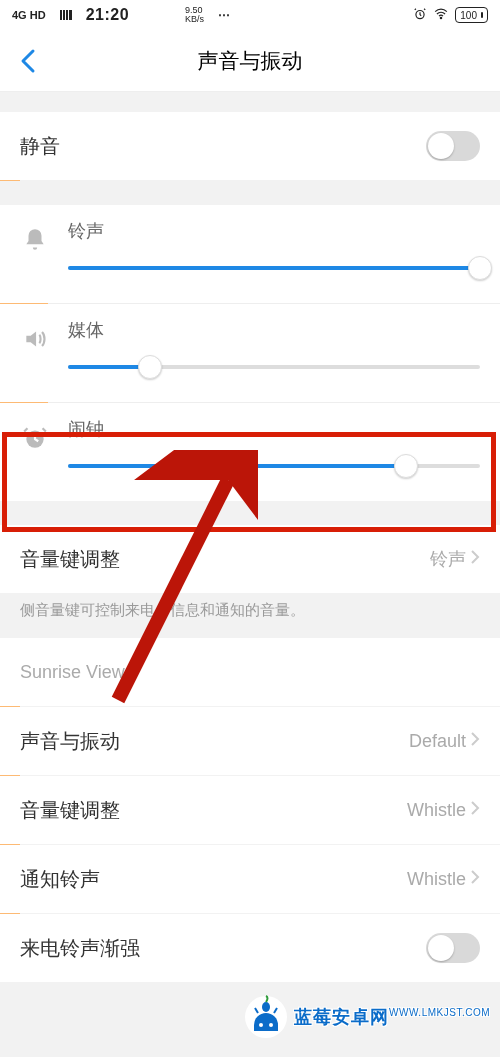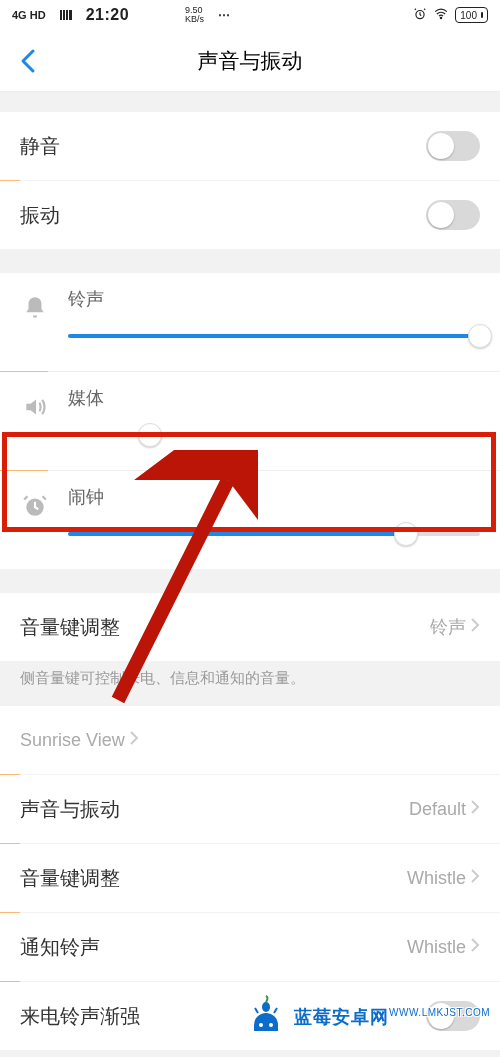--- a/index.html
+++ b/index.html
@@ -171,24 +171,20 @@
   </div>
   <div class="header-title">声音与振动</div>
 </div>
 
 <div class="section">
   <div class="row">
     <div class="row-label">静音</div>
     <div class="toggle"></div>
   </div>
   <div class="row-sep"></div>
-  <div class="row">
-    <div class="row-label">振动</div>
-    <div class="toggle"></div>
-  </div>
 </div>
 
 <div class="gap-md"></div>
 
 <div class="section">
   <div class="vol-block">
     <div class="vol-row">
       <div class="vol-icon">
         <svg width="26" height="26" viewBox="0 0 24 24" fill="#bbb">
             <path d="M12 2a6 6 0 0 0-6 6v5l-2 3h16l-2-3V8a6 6 0 0 0-6-6zM10 19a2 2 0 0 0 4 0h-4z"></path>

